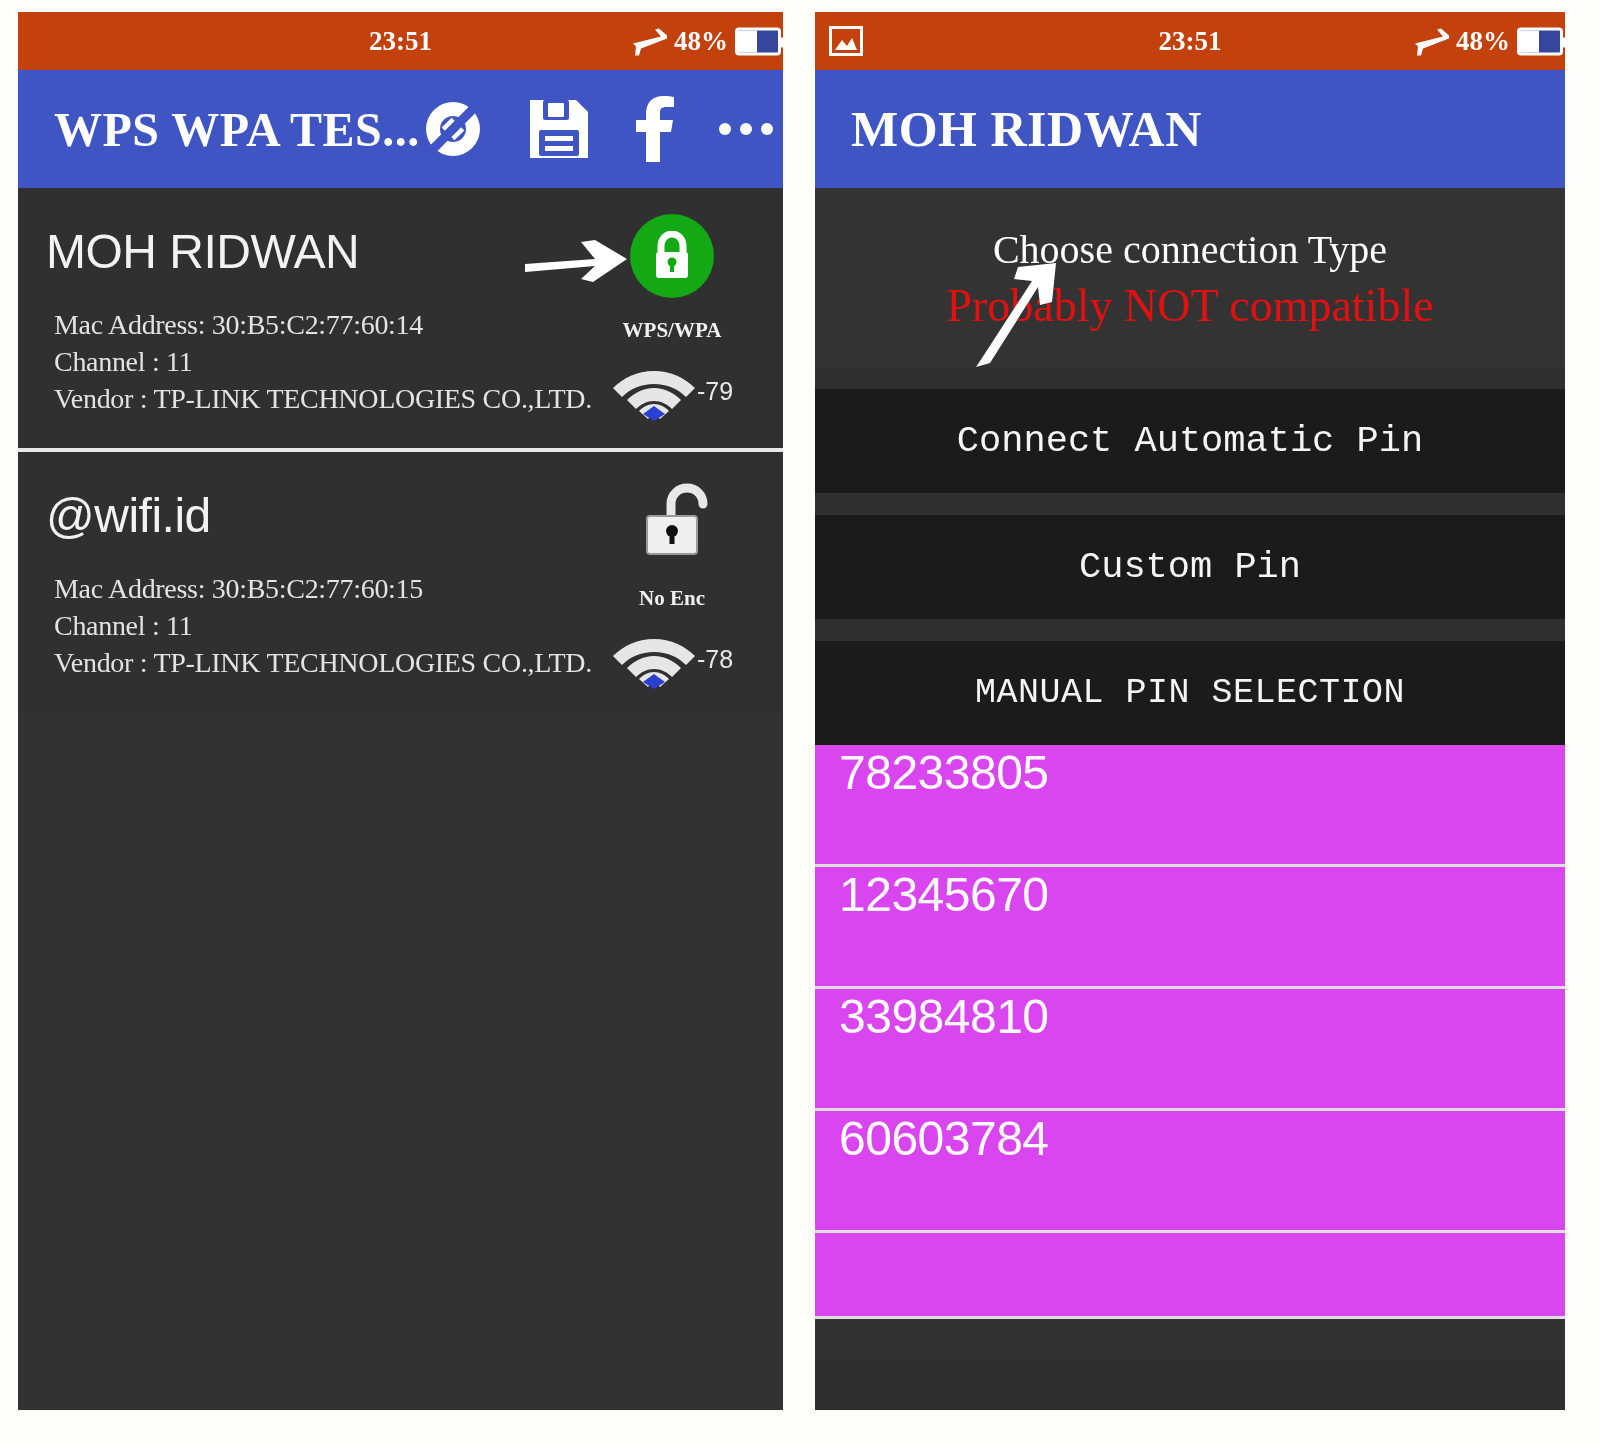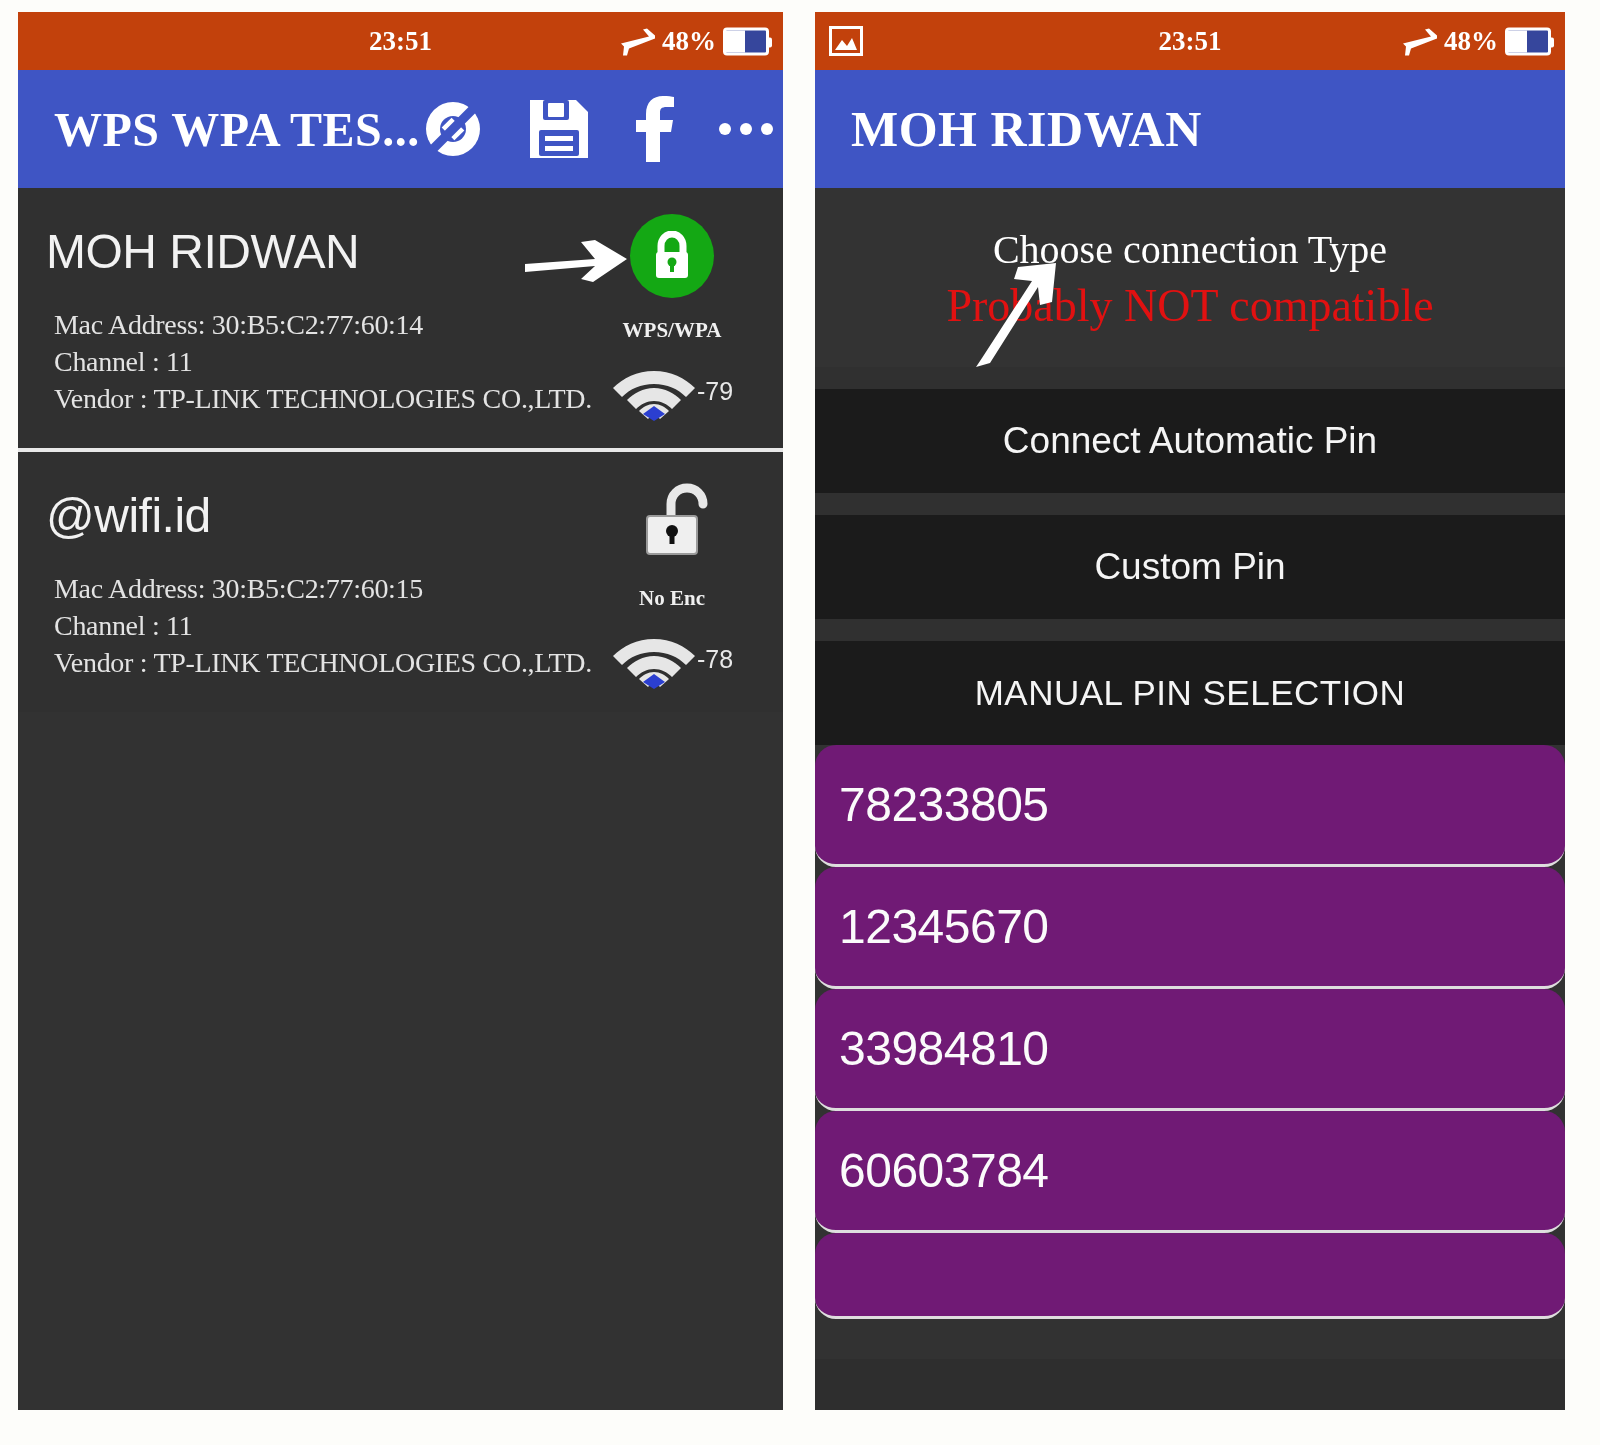--- a/index.html
+++ b/index.html
@@ -59,21 +59,21 @@
   .sb-clock {
     width: 100%;
     text-align: center;
     font-family: "Liberation Serif", serif;
     font-weight: bold;
     font-size: 27px;
     letter-spacing: 0px;
   }
   .sb-right {
     position: absolute;
-    right: 14px;
+    right: 2px;
     top: 50%;
     transform: translateY(-50%);
     display: flex;
     align-items: center;
     gap: 7px;
   }
   .sb-batt-text {
     font-family: "Liberation Serif", serif;
     font-weight: bold;
     font-size: 27px;
@@ -251,44 +251,42 @@
   .menu-sep {
     height: 22px;
     background: #303030;
   }
   .menu-row {
     height: 104px;
     background: #1b1b1b;
     display: flex;
     align-items: center;
     justify-content: center;
-    font-family: Liberation Sans, sans-serif;
+    font-family: Liberation Mono, monospace;
     color: #f5f5f5;
   }
   .menu-row.auto-pin { font-size: 37px; }
   .menu-row.custom-pin { font-size: 37px; }
   .menu-row.manual-pin { font-size: 35px; letter-spacing: 0.5px; }
 
   .arrow-up-anno {
     position: absolute;
     left: 155px;
     top: 65px;
     pointer-events: none;
   }
 
   
   .pin-list { background: #323232; }
   .pin-row {
     height: 122px;
-    background: #701a75;
+    background: #d946ef;
     border-bottom: 3px solid #dedede;
     display: flex;
-    align-items: center;
     box-sizing: border-box;
-    border-radius: 21px;
   }
   .pin-row:first-child { border-top: none; }
   .pin-text {
     font-family: "Liberation Sans", sans-serif;
     color: #fbfbfb;
     font-size: 48px;
     padding-left: 24px;
     letter-spacing: -0.5px;
   }
   .pin-row.empty { height: 86px; border-bottom: 3px solid #dedede; }

